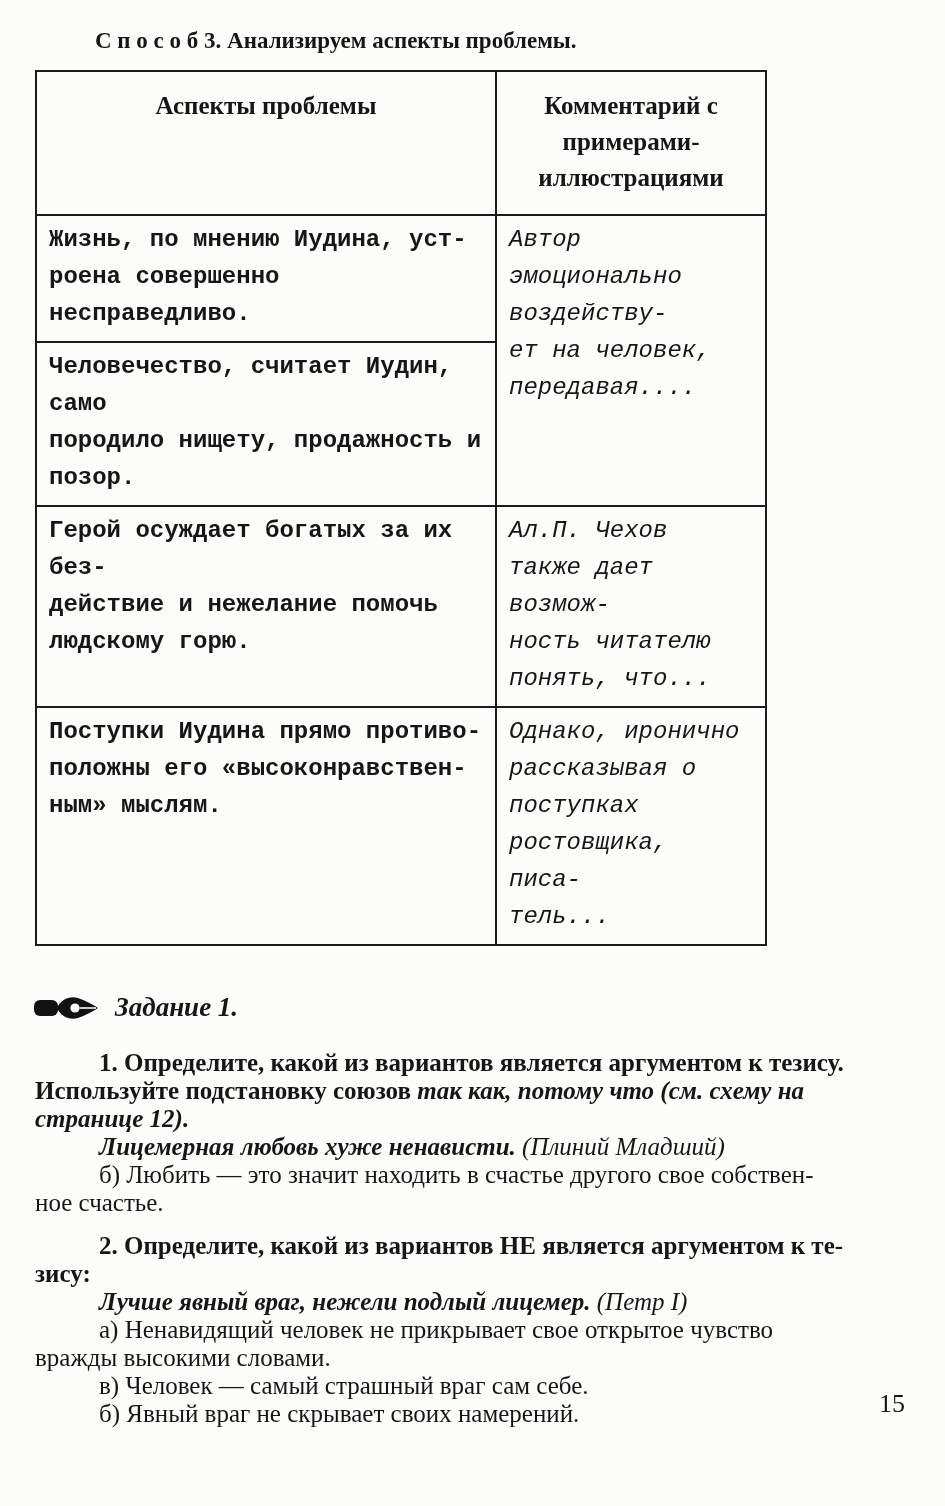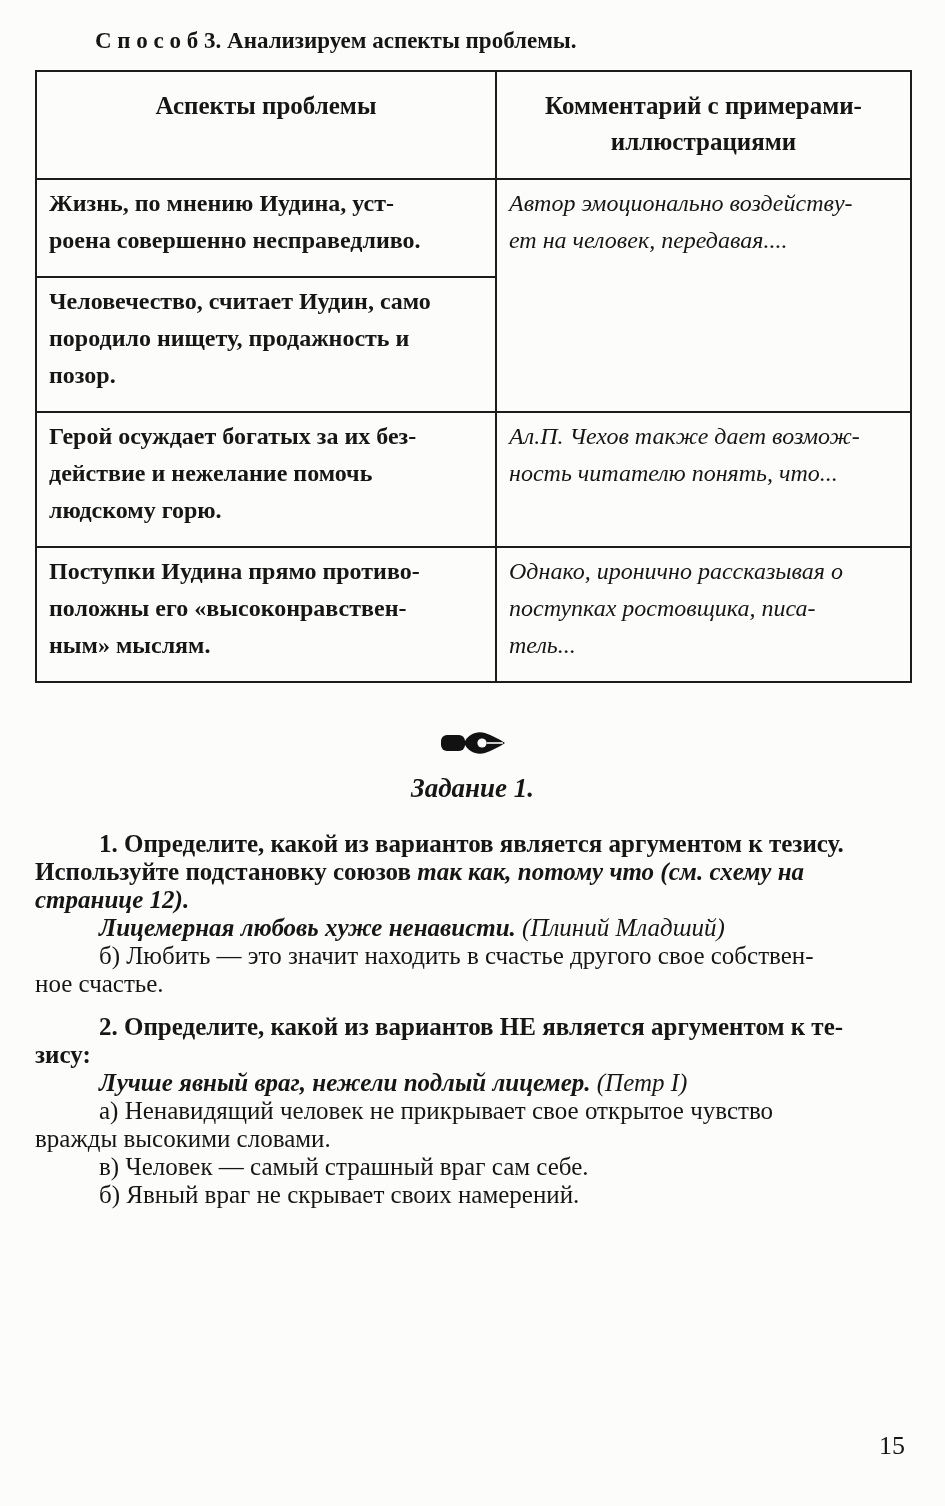--- a/index.html
+++ b/index.html
@@ -13,60 +13,60 @@
   }
   .page{position:relative;width:945px;height:1506px;}
   .title{
     margin:28px 33px 0 95px;
     font-size:23px;font-weight:700;
     white-space:pre-line;
   }
   table.aspects-table{
     border-collapse:collapse;
     margin:16px 33px 16px 35px;
-    width:877px;
+    width:732px;
     table-layout:fixed;
   }
   table.aspects-table th, table.aspects-table td{
     border:2px solid #1c1c1c;
     vertical-align:top;
     white-space:pre-line;
   }
   table.aspects-table th{
     font-size:25px;line-height:36px;font-weight:700;
     text-align:center;
     padding:16px 10px 18px;
   }
   table.aspects-table td{
     font-size:24px;line-height:37px;
-    padding:5px 12px 17px;
+    padding:5px 12px 9px;
+    font-family:Liberation Mono, monospace;
   }
   td.aspect-cell{font-weight:700;}
   td.comment-cell{font-style:italic;}
   .task-header{
     display:flex;align-items:center;gap:16px;
     margin:46px 33px 0 33px;
-    flex-direction:column;
   }
   .task-icon{display:inline-flex;align-items:center;}
   .task-label{font-size:27px;font-weight:700;font-style:italic;}
   .para{
     margin:0 33px 0 35px;
     font-size:25px;line-height:28px;
     white-space:pre-line;
     text-indent:64px;
   }
   .para.first{margin-top:26px;}
   .para.num{margin-top:15px;}
   .seg-b{font-weight:700;}
   .seg-i{font-style:italic;text-align:right;}
   .seg-bi{font-weight:700;font-style:italic;}
   .page-number{
     position:absolute;
-    right:40px;top:1403px;
+    right:40px;top:1361px;
     font-size:26px;
   }
 </style>
 </head>
 <body>
 
 <div class="page">
 
   <h1 class="title">С п о с о б  3. Анализируем аспекты проблемы.</h1>
 

